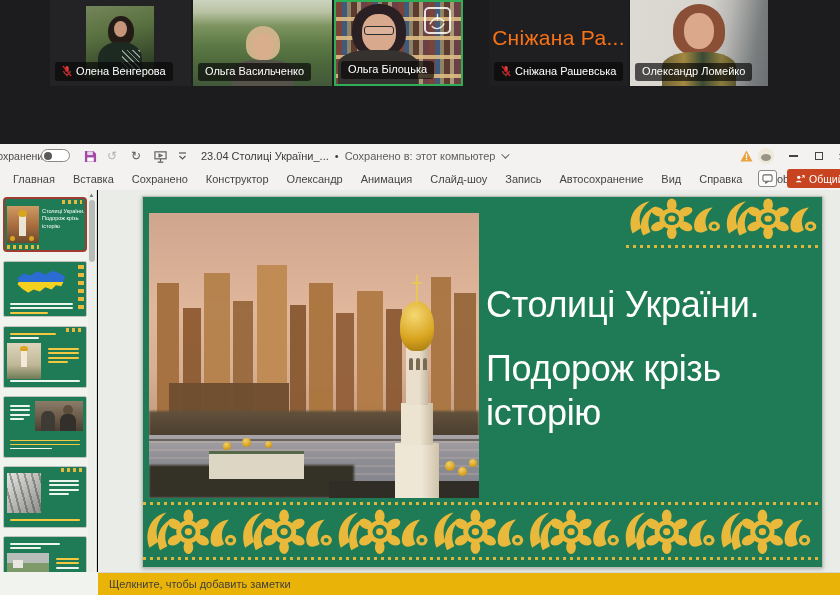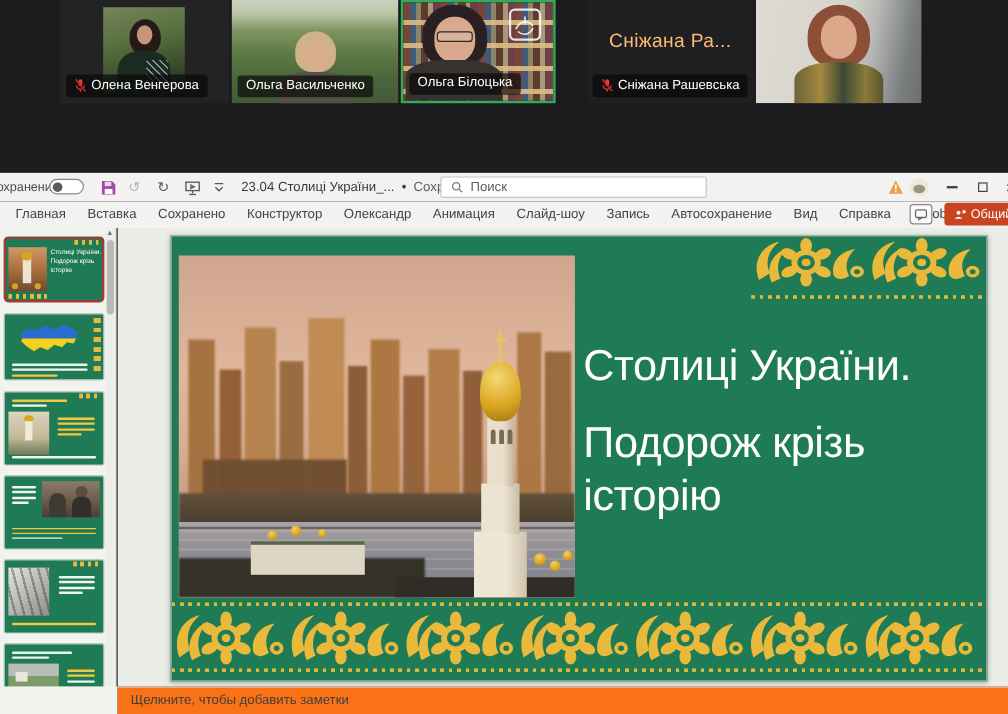--- a/index.html
+++ b/index.html
@@ -23,21 +23,21 @@
   
   .video-strip{left:0;top:0;width:840px;height:144px;background:var(--strip);}
   .tile{top:0;height:86px;background:var(--tile);overflow:hidden;}
   .name-tag{
     position:absolute;left:5px;bottom:5px;display:flex;align-items:center;gap:4px;
     background:rgba(8,8,8,.68);color:#fff;font-size:11px;line-height:1;
     padding:3px 7px 4px;border-radius:3px;white-space:nowrap;z-index:5;
   }
   .tile4-big{
     position:absolute;left:0;right:0;top:26px;text-align:center;
-    color:#fdba74;font-size:16px;letter-spacing:.3px;
+    color:#f97316;font-size:21px;letter-spacing:.3px;
   }
   .portrait1{position:absolute;left:36px;top:6px;width:68px;height:72px;
     background:linear-gradient(165deg,#74855a 0%,#58703f 38%,#36482b 75%,#232c1c 100%);}
   .p1-hair{position:absolute;left:22px;top:10px;width:26px;height:30px;border-radius:50% 50% 45% 45%;background:#241b16;}
   .p1-face{position:absolute;left:28px;top:15px;width:13px;height:16px;border-radius:50%;background:#c79579;}
   .p1-body{position:absolute;left:12px;top:36px;width:44px;height:36px;border-radius:45% 45% 0 0;background:#1d2a22;}
   .p1-spark{position:absolute;left:36px;top:44px;width:18px;height:24px;
     background:repeating-linear-gradient(45deg,rgba(255,255,255,.5) 0 1px,transparent 1px 4px);}
   .tile2-bg{position:absolute;inset:0;background:linear-gradient(180deg,#ccd2bf 0%,#b9c3a4 14%,#7e9460 30%,#5d7a46 52%,#4c673b 75%,#42593a 100%);}
   .p2-hair{position:absolute;left:50%;margin-left:-17px;top:26px;width:34px;height:34px;border-radius:50% 50% 40% 40%;background:#cdb28a;}
@@ -115,21 +115,21 @@
   .tower-t1{position:absolute;left:246px;top:230px;width:44px;height:55px;background:linear-gradient(90deg,#efe7d6 0 60%,#cfc3ab 100%);}
   .tower-t2{position:absolute;left:252px;top:190px;width:32px;height:42px;background:linear-gradient(90deg,#ece3d0 0 60%,#c9bda4 100%);}
   .tower-t3{position:absolute;left:257px;top:135px;width:22px;height:57px;background:linear-gradient(90deg,#e9dfcc 0 60%,#c5b89f 100%);}
   .tower-arch{position:absolute;width:4px;height:12px;border-radius:2px 2px 0 0;background:#7a6a52;}
   .tower-dome{position:absolute;left:251px;top:88px;width:34px;height:50px;border-radius:50% 50% 42% 42%;
     background:radial-gradient(circle at 42% 28%,#f4d873,#d9a520 58%,#9d7410);}
   .tower-cross{position:absolute;left:267px;top:62px;width:2px;height:28px;background:#e7c75a;}
   .tower-cross::after{content:"";position:absolute;left:-4px;top:7px;width:10px;height:2px;background:#e7c75a;}
 
   
-  .notes{left:98px;top:572px;width:742px;height:23px;background:#f97316;border-top:1px solid #d4d7cf;}
+  .notes{left:98px;top:572px;width:742px;height:23px;background:#eab308;border-top:1px solid #d4d7cf;}
   .notes-text{position:absolute;left:11px;top:5px;font-size:11px;color:#3f3f3f;}
   .panel-foot{left:0;top:572px;width:98px;height:23px;background:var(--panel);}
 </style>
 </head>
 <body>
 
 <svg width="0" height="0" style="position:absolute">
   <defs>
     <symbol id="motif" viewBox="0 0 120 60">
       <g fill="var(--gold)">
@@ -214,20 +214,23 @@
       <span>Сніжана Рашевська</span>
     </div>
   </div>
 
   <div class="abs tile" style="left:630px;width:138px;">
     <div class="tile5-bg">
       <div class="p5-hair"></div>
         <div class="p5-face"></div>
         <div class="p5-body"></div>
     </div>
+    <div class="name-tag">
+      <span>Олександр Ломейко</span>
+    </div>
   </div>
 </div>
 
 <div class="abs ppt-titlebar">
   <span class="autosave-label">Автосохранение</span>
   <div class="toggle">
       <div class="toggle-knob"></div>
     </div>
 
   <div class="qat-icon" style="left:82px;">
@@ -252,27 +255,20 @@
       </svg>
   </div>
 
   <div class="titlebar-text">
     <span>23.04 Столиці України_...</span>
     <span>•</span>
     <span class="saved">Сохранено в: этот компьютер</span>
     <i class="chev"></i>
   </div>
 
-  <div class="search-box">
-    <svg width="10" height="10" viewBox="0 0 12 12">
-        <circle cx="5" cy="5" r="3.6" stroke="#777" fill="none" stroke-width="1.3"></circle>
-        <line x1="8" y1="8" x2="11" y2="11" stroke="#777" stroke-width="1.3"></line>
-      </svg>
-    <span>Поиск</span>
-  </div>
 
   <div class="qat-icon" style="left:738px;">
     <svg width="13" height="12" viewBox="0 0 14 13">
         <path d="M7,0.5 L13.5,12.5 H0.5 Z" fill="#e8a33d"></path>
         <rect x="6.3" y="4" width="1.4" height="4.5" fill="#fff"></rect>
         <rect x="6.3" y="9.5" width="1.4" height="1.5" fill="#fff"></rect>
       </svg>
   </div>
   <div class="avatar">
       <i></i>

